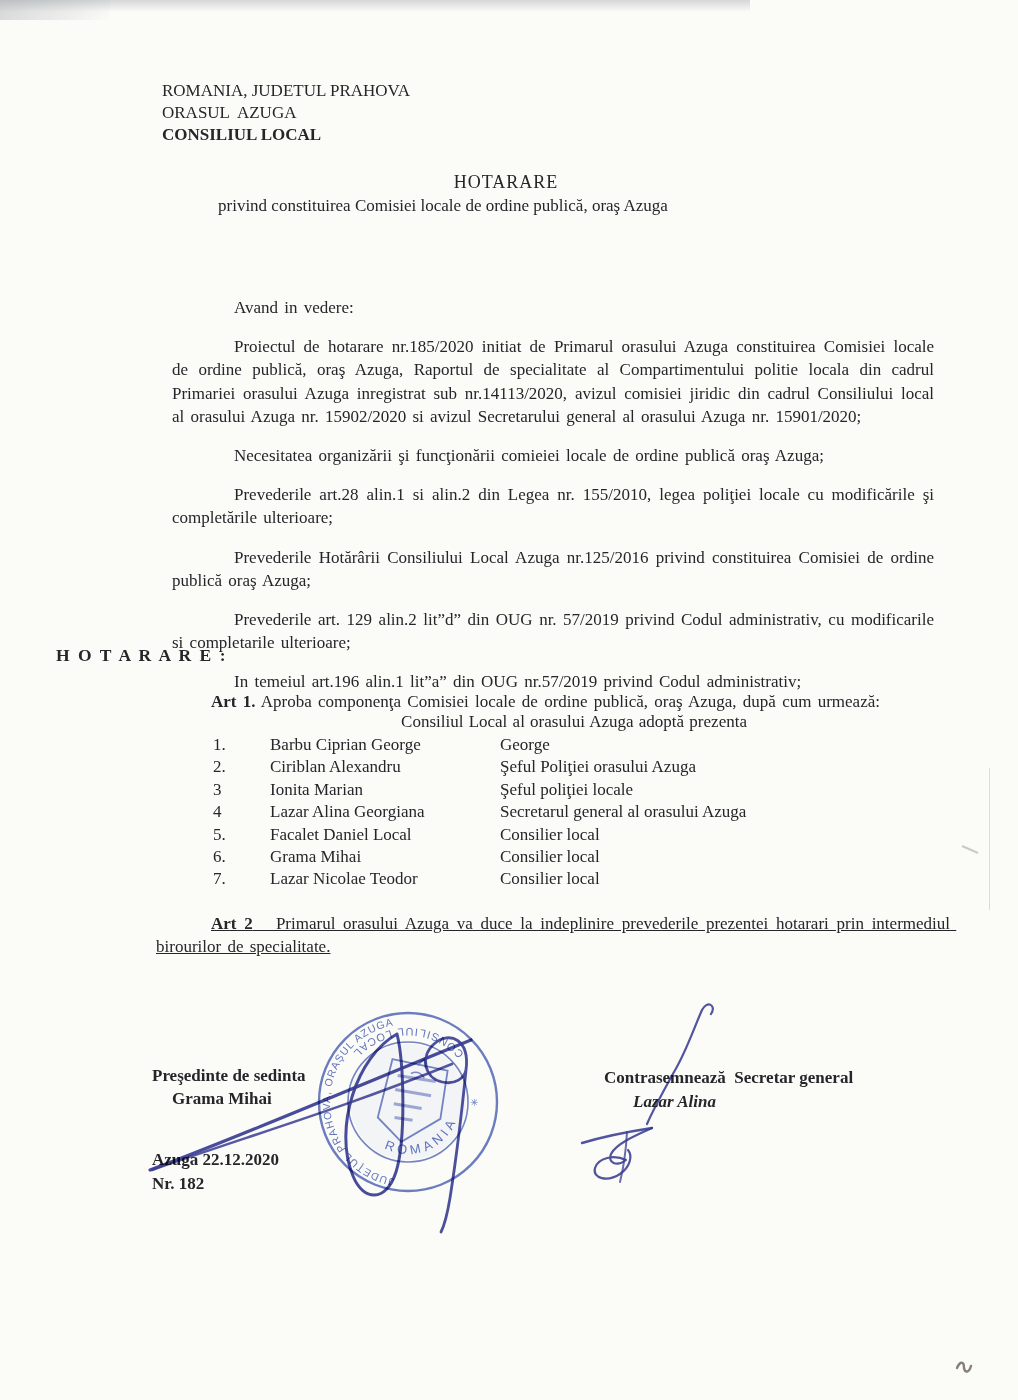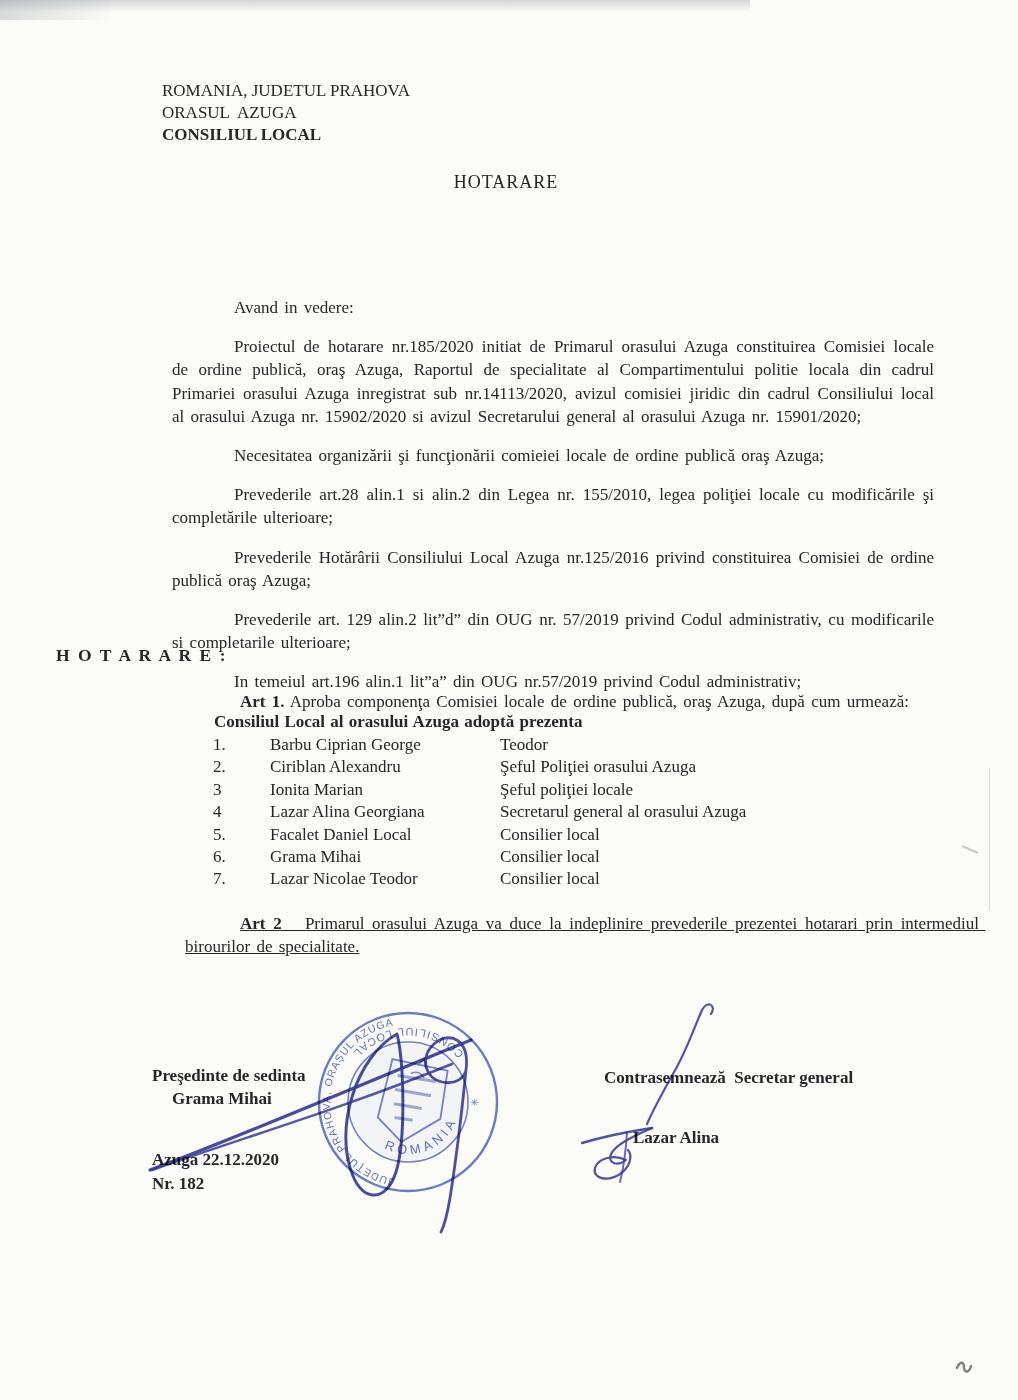--- a/index.html
+++ b/index.html
@@ -34,44 +34,44 @@
 
   
   .title-wrap{left:0;top:172px;width:1012px;text-align:center;}
   .title{font-size:18px;font-weight:normal;letter-spacing:1px;}
   .subtitle{left:218px;top:196px;font-size:17px;}
 
   
   .preamble{left:156px;top:280px;width:794px;font-size:17px;line-height:23.2px;
     text-align:justify;word-spacing:2px;}
   .preamble p{text-indent:62px;margin:16px;}
-  .preamble p.adoption{text-indent:42px;font-weight:bold;text-align:left;word-spacing:1px;}
+  .preamble p.adoption{text-indent:42px;font-weight:normal;text-align:center;word-spacing:1px;}
 
   .decision{left:56px;top:645px;width:950px;text-align:left;
     font-size:17.5px;font-weight:bold;letter-spacing:2px;}
 
   .art{left:156px;width:794px;font-size:17px;line-height:23px;text-align:justify;
-    word-spacing:2px;text-indent:55px;margin-left:29px;}
+    word-spacing:2px;text-indent:55px;}
   .art1{top:690px;}
   .art2{top:912px;text-decoration:underline;}
 
   
   .members{left:213px;top:734px;font-size:17px;line-height:22.4px;}
   .member-row{display:flex;}
   .m-no{width:57px;}
   .m-name{width:230px;}
   .m-role{flex:1;}
 
   
   .sigl-title{left:152px;top:1066px;font-size:17px;font-weight:bold;}
   .sigl-name{left:172px;top:1089px;font-size:17px;font-weight:bold;}
   .footer-date{left:152px;top:1150px;font-size:17px;font-weight:bold;}
   .footer-no{left:152px;top:1174px;font-size:17px;font-weight:bold;}
   .sigr-title{left:604px;top:1068px;font-size:17px;font-weight:bold;white-space:pre;}
-  .sigr-name{left:633px;top:1128px;font-size:17px;font-weight:bold;}
+  .sigr-name{left:633px;top:1092px;font-size:17px;font-weight:bold;font-style:italic;}
 
   
   .stamp-svg{left:310px;top:1004px;mix-blend-mode:multiply;}
   .ink-svg{left:0;top:0;mix-blend-mode:multiply;pointer-events:none;}
   .stamp-stroke{stroke:var(--stamp);fill:none;}
   .stamp-text{fill:var(--stamp);font-family:"Liberation Sans","DejaVu Sans",sans-serif;}
   .ink-stroke{stroke:var(--ink);fill:none;stroke-linecap:round;stroke-linejoin:round;}
 </style>
 </head>
 <body>
@@ -84,41 +84,42 @@
 
   <div class="abs hdr">
     <div>ROMANIA, JUDETUL PRAHOVA</div>
     <div>ORASUL  AZUGA</div>
     <div class="b">CONSILIUL LOCAL</div>
   </div>
 
   <div class="abs title-wrap">
     <div class="title">HOTARARE</div>
   </div>
+  <div class="abs subtitle">privind  constituirea Comisiei locale de ordine publică, oraş Azuga</div>
 
   <div class="abs preamble">
     <p>Avand in vedere:</p>
     <p>Proiectul de hotarare nr.185/2020 initiat de Primarul orasului Azuga constituirea Comisiei locale de ordine publică, oraş Azuga,  Raportul de specialitate al Compartimentului politie locala din cadrul Primariei orasului Azuga inregistrat sub nr.14113/2020,  avizul comisiei  jiridic din cadrul Consiliului local al orasului Azuga nr. 15902/2020 si avizul Secretarului general al orasului Azuga nr. 15901/2020;</p>
     <p>Necesitatea organizării şi funcţionării comieiei locale de ordine publică oraş Azuga;</p>
     <p>Prevederile art.28 alin.1 si alin.2 din Legea nr. 155/2010, legea poliţiei locale cu modificările şi completările ulterioare;</p>
     <p>Prevederile Hotărârii Consiliului Local Azuga nr.125/2016 privind constituirea Comisiei de ordine publică oraş Azuga;</p>
     <p>Prevederile art. 129 alin.2 lit”d”  din OUG nr. 57/2019 privind Codul administrativ, cu modificarile si completarile ulterioare;</p>
     <p>In temeiul art.196 alin.1 lit”a” din OUG nr.57/2019 privind Codul administrativ;</p>
     <p class="adoption">Consiliul Local al orasului Azuga adoptă prezenta</p>
   </div>
 
   <div class="abs decision">H O T A R A R E :</div>
 
   <div class="abs art art1"><span class="b">Art 1.</span><span> Aproba componenţa Comisiei locale de ordine publică, oraş Azuga, după cum urmează:</span></div>
 
   <div class="abs members">
     <div class="member-row">
       <span class="m-no">1.</span>
       <span class="m-name">Barbu Ciprian George</span>
-      <span class="m-role">Teodor</span>
+      <span class="m-role">George</span>
     </div>
     <div class="member-row">
       <span class="m-no">2.</span>
       <span class="m-name">Ciriblan Alexandru</span>
       <span class="m-role">Şeful  Poliţiei orasului Azuga</span>
     </div>
     <div class="member-row">
       <span class="m-no">3</span>
       <span class="m-name">Ionita Marian</span>
       <span class="m-role">Şeful poliţiei locale</span>

